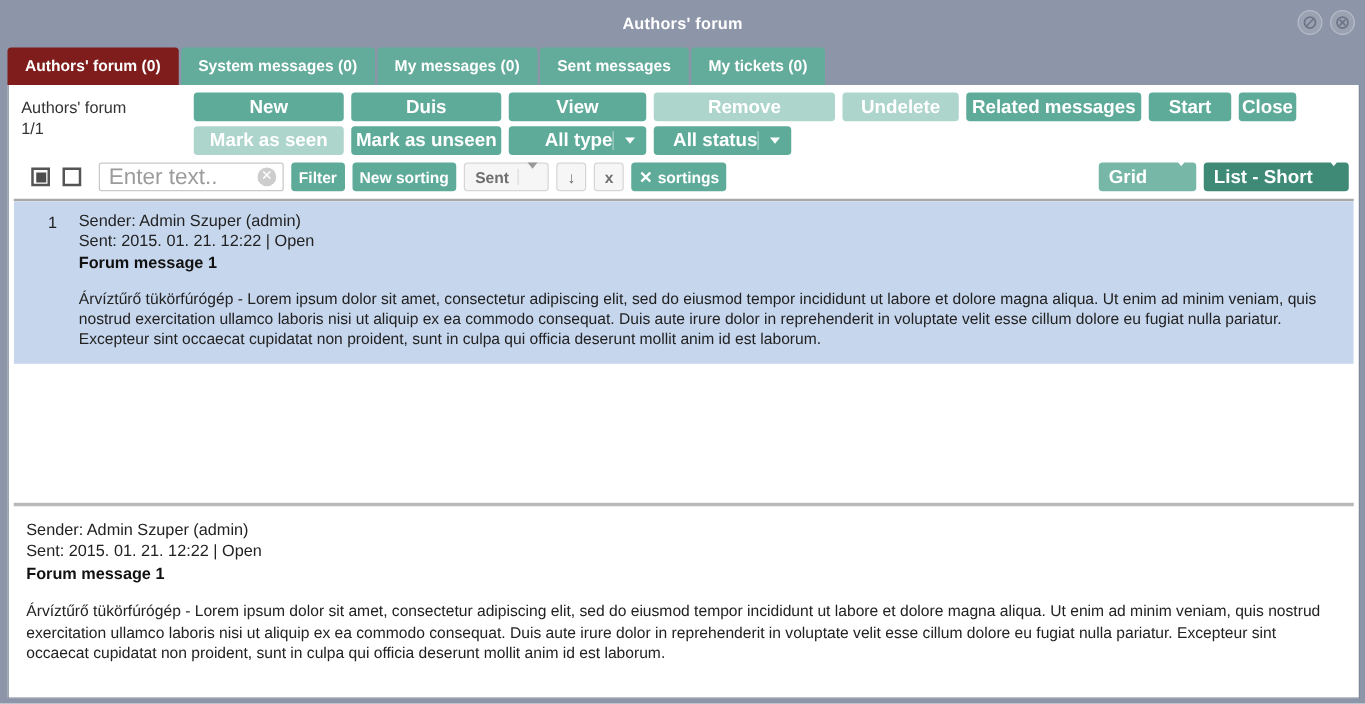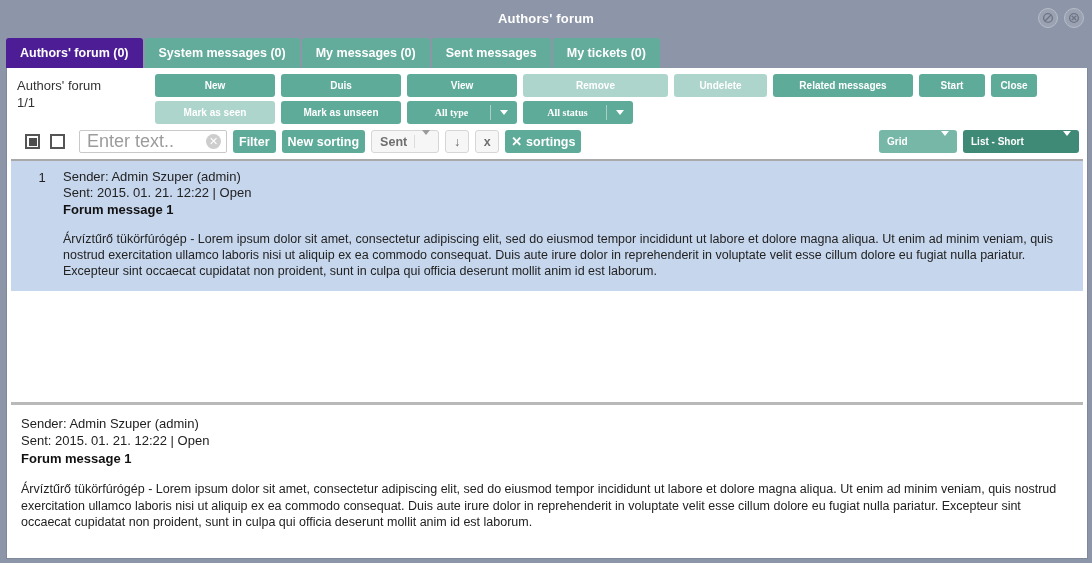--- a/index.html
+++ b/index.html
@@ -73,21 +73,21 @@
     color: #ffffff;
     font-weight: bold;
     font-size: 12.5px;
     background: #63ab9a;
     border-top-left-radius: 3px;
     border-top-right-radius: 3px;
     cursor: pointer;
     white-space: nowrap;
   }
   .tab.active {
-    background: #4c1d95;
+    background: #7f1d1d;
   }
 
   
   .window-body {
     position: relative;
     margin: 0 4px 0 6px;
     height: 491px;
     background: #ffffff;
     box-sizing: border-box;
     border: 1px solid #7f899c;
@@ -118,21 +118,21 @@
     flex: 1;
   }
   .btn-row {
     display: flex;
     gap: 6px;
   }
   .btn {
     background: #5fab9a;
     color: #ffffff;
     font-weight: bold;
-    font-size: 10px;
+    font-size: 15px;
     border: none;
     border-radius: 3px;
     height: 23px;
     padding: 0 10px;
     display: inline-flex;
     align-items: center;
     justify-content: center;
     cursor: pointer;
     white-space: nowrap;
     font-family: "Liberation Sans", sans-serif;
@@ -154,23 +154,22 @@
   .btn.w-munseen  { width: 120px; }
 
   .btn.split {
     padding: 0;
     width: 110px;
     position: relative;
     justify-content: flex-start;
   }
   .btn.split .split-label {
     flex: 1;
-    text-align: center;
+    text-align: right;
     padding-left: 6px;
-    font-family: Liberation Serif, serif;
   }
   .btn.split .split-arrow {
     width: 26px;
     border-left: 1px solid rgba(255,255,255,.45);
     height: 15px;
     display: flex;
     align-items: center;
     justify-content: center;
   }
   .btn.w-alltype  { width: 110px; }

